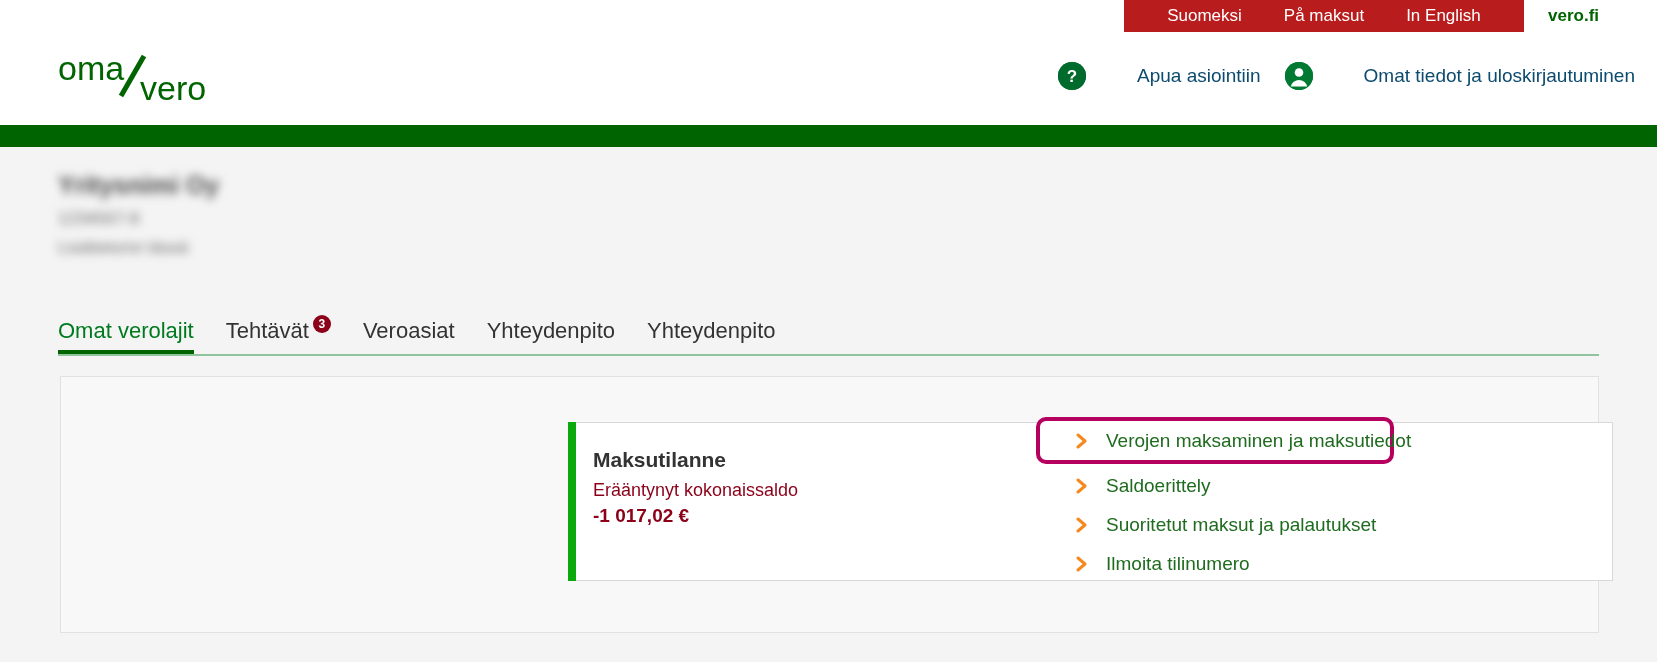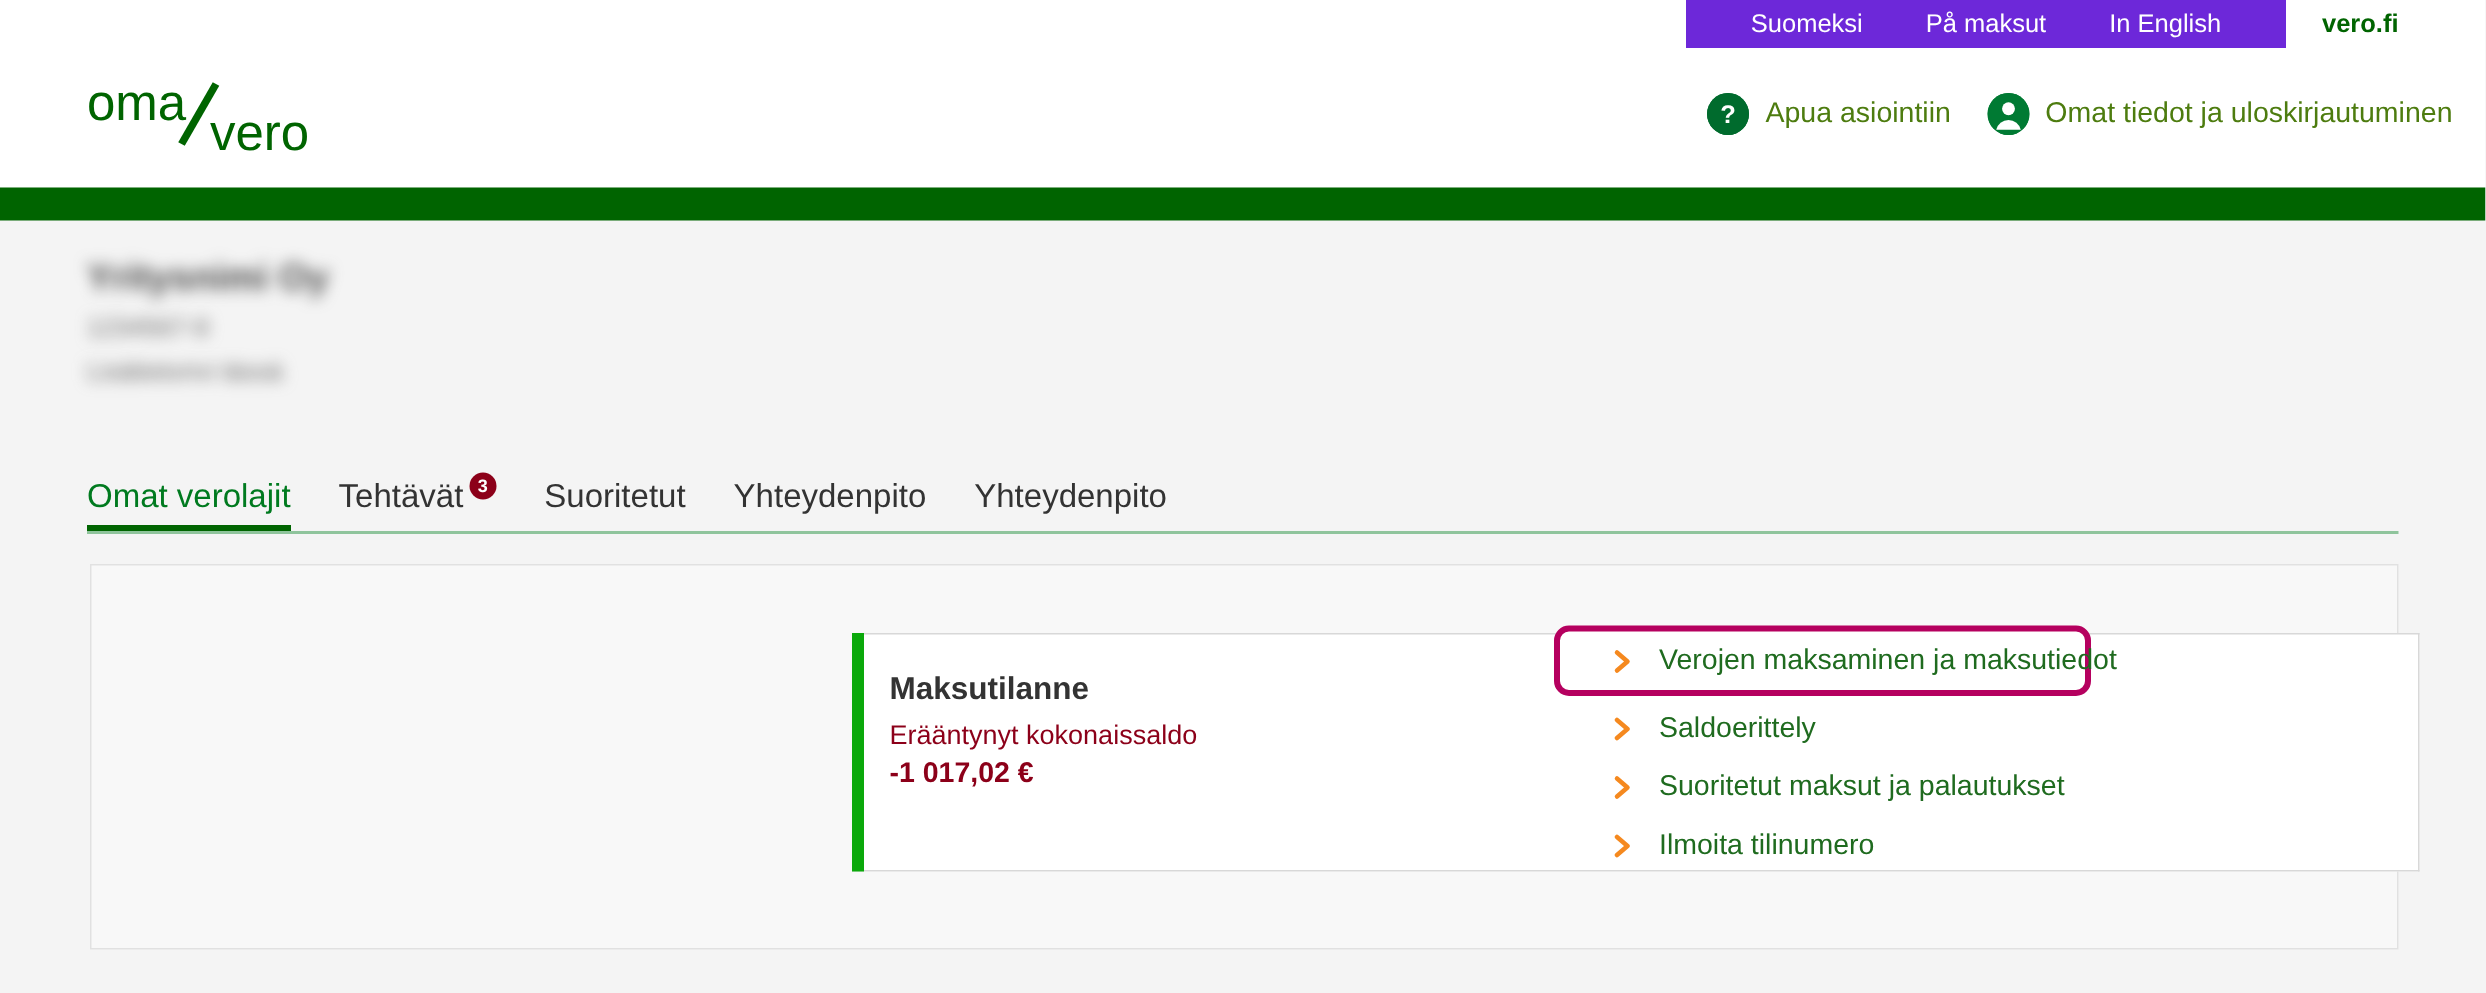--- a/index.html
+++ b/index.html
@@ -22,21 +22,21 @@
     width: 1657px;
     height: 32px;
     background: #ffffff;
   }
   .lang-strip {
     position: absolute;
     top: 0;
     left: 1124px;
     width: 400px;
     height: 32px;
-    background: #6d28d9;
+    background: #b91c1c;
     display: flex;
     align-items: center;
     justify-content: center;
     gap: 42px;
   }
   .lang-link {
     color: #ffffff;
     font-size: 17px;
     line-height: 32px;
     text-decoration: none;
@@ -84,23 +84,24 @@
     gap: 24px;
   }
   .hdr-item {
     display: flex;
     align-items: center;
     gap: 11px;
     text-decoration: none;
     cursor: pointer;
   }
   .hdr-label {
-    color: #4d7c0f;
+    color: #0c4a6e;
     font-size: 19px;
     white-space: nowrap;
+    margin-left: 40px;
   }
   .circ-icon {
     width: 28px;
     height: 28px;
     border-radius: 50%;
     background: #007a33;
     display: flex;
     align-items: center;
     justify-content: center;
     flex: 0 0 auto;
@@ -378,21 +379,21 @@
 
 <div class="tabs">
   <a class="tab active">
     <span>Omat verolajit</span>
   </a>
   <a class="tab">
     <span>Tehtävät</span>
     <span class="tab-badge">3</span>
   </a>
   <a class="tab">
-    <span>Suoritetut</span>
+    <span>Veroasiat</span>
   </a>
   <a class="tab">
     <span>Yhteydenpito</span>
   </a>
   <a class="tab">
     <span>Yhteydenpito</span>
   </a>
 </div>
 <div class="tabs-underline"></div>
 

